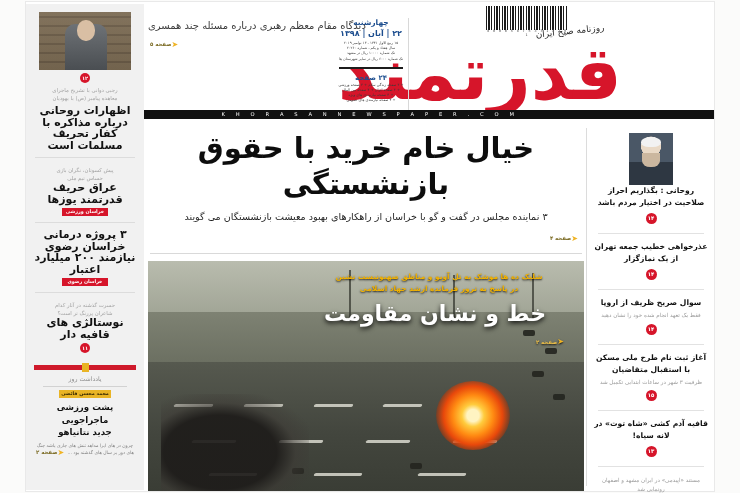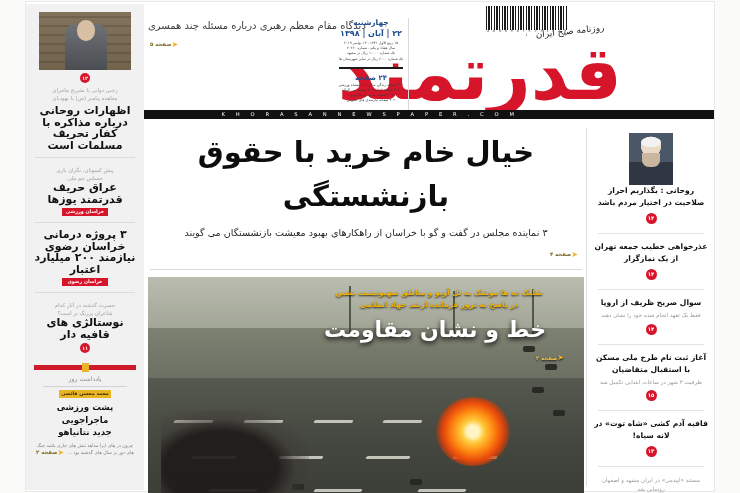--- a/index.html
+++ b/index.html
@@ -155,21 +155,21 @@
     content:"";position:absolute;left:12px;top:4px;width:20px;height:10px;
     background:#f2f2f2;border-radius:50% 50% 40% 40%;
   }
   .thumb-rouhani:after{
     content:"";position:absolute;left:13px;top:20px;width:18px;height:14px;
     background:#cbb79f;border-radius:0 0 45% 45%;
   }
 
   
   .lead-head{
-    font-size:29px;font-weight:700;color:#0d0d0d;line-height:44px;
+    font-size:29px;font-weight:700;color:#0d0d0d;line-height:36px;
     text-align:center;letter-spacing:-.4px;padding:4px 2px 0 2px;
   }
   .lead-sub{
     font-size:9.6px;color:#1f1f1f;line-height:16px;text-align:center;
     margin-top:7px;
   }
   .lead-ref{margin-top:3px;padding-right:4px;text-align:right;}
   .hr-thin{height:1px;background:#d9d9d9;margin:6px 2px 0 2px;}
 
   .photo{

